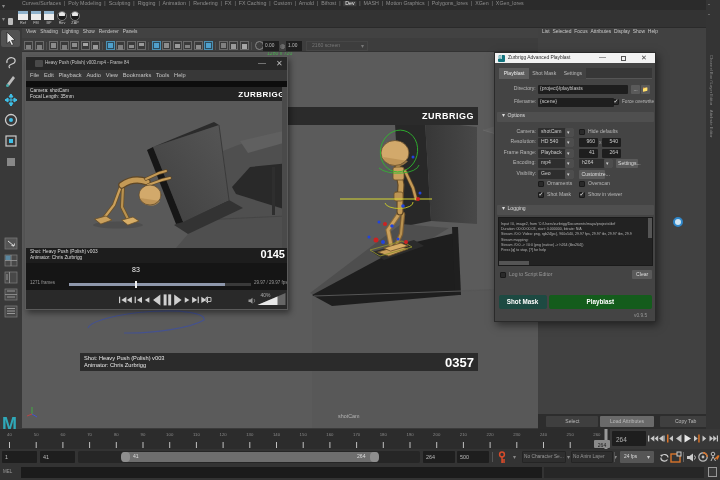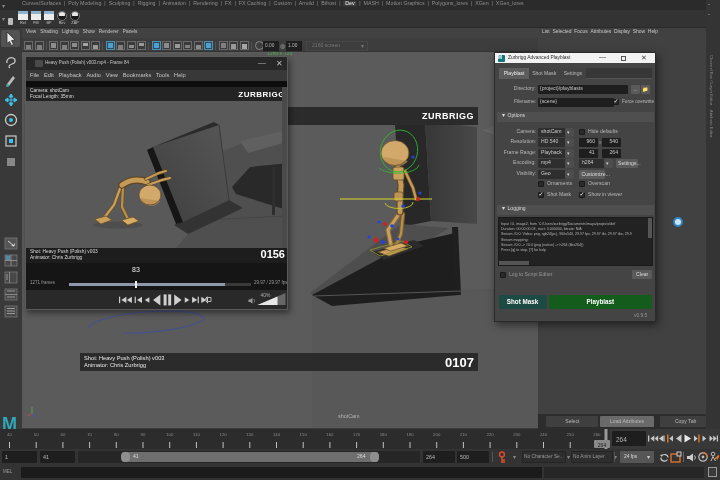--- a/index.html
+++ b/index.html
@@ -208,21 +208,21 @@
 <circle cx="370" cy="174" r="1.8" fill="#2244dd"></circle>
 <circle cx="357" cy="170" r="1.5" fill="#2244dd"></circle>
 <circle cx="384" cy="190" r="2" fill="#cc2222"></circle>
 <circle cx="376" cy="187" r="1.5" fill="#2244dd"></circle>
 </svg>
 <div class="abs" style="left:58px;top:55px;width:398px;height:18px;background:#2b2b2b;"></div>
 <div class="abs t" style="left:382px;top:59px;width:70px;text-align:right;font-size:9px;font-weight:bold;color:#fff;letter-spacing:0.5px;">ZURBRIGG</div>
 <div class="abs" style="left:58px;top:301px;width:398px;height:18px;background:#2b2b2b;"></div>
 <div class="abs t" style="left:62px;top:303px;font-size:6px;color:#e8e8e8;transform:scale(0.95);transform-origin:0 0;">Shot: Heavy Push (Polish) v003</div>
 <div class="abs t" style="left:62px;top:310px;font-size:6px;color:#e8e8e8;transform:scale(0.95);transform-origin:0 0;">Animator: Chris Zurbrigg</div>
-<div class="abs t" style="left:384px;top:303px;width:68px;text-align:right;font-size:13px;font-weight:bold;color:#fff;">0107</div>
+<div class="abs t" style="left:384px;top:303px;width:68px;text-align:right;font-size:13px;font-weight:bold;color:#fff;">0357</div>
 <div class="abs t" style="left:316px;top:361px;font-size:6px;color:#b5b5b5;transform:scale(0.9);transform-origin:0 0;">shotCam</div>
 <svg class="abs" style="left:3px;top:352px;" width="15" height="16" viewBox="0 0 15 16">
 <line x1="7" y1="10" x2="7" y2="3" stroke="#44aa44" stroke-width="1"></line>
 <line x1="7" y1="10" x2="2" y2="12" stroke="#bb4444" stroke-width="1"></line>
 <line x1="7" y1="10" x2="12" y2="13" stroke="#4455cc" stroke-width="1"></line>
 </svg>
 </div>
 <div class="abs" style="left:538px;top:28px;width:168px;height:401px;background:#414141;"></div>
 <div class="abs t" style="left:542px;top:29px;font-size:6px;color:#c8c8c8;transform:scale(0.82);transform-origin:0 0;">List &nbsp;Selected &nbsp;Focus &nbsp;Attributes &nbsp;Display &nbsp;Show &nbsp;Help</div>
 <div class="abs" style="left:673px;top:217px;width:10px;height:10px;border-radius:50%;border:2.5px solid #2f86c8;background:#cfe4f2;"></div>
@@ -292,21 +292,21 @@
 
 <ellipse cx="124" cy="94" rx="11" ry="10" fill="#d2a96b"></ellipse>
 <path d="M114 97 a11 10 0 0 0 20 3" fill="#b88f51" opacity="0.75"></path>
 <ellipse cx="124" cy="94" rx="11" ry="10" fill="none" stroke="#5f4726" stroke-width="0.7"></ellipse>
 </g>
 </svg>
 <div class="abs" style="left:256px;top:30px;width:5px;height:176px;background:#4a4a4a;"></div>
 <div class="abs" style="left:0;top:191px;width:261px;height:15px;background:#1d1d1d;"></div>
 <div class="abs t" style="left:4px;top:192px;font-size:6px;color:#ddd;transform:scale(0.8);transform-origin:0 0;">Shot: Heavy Push (Polish) v003</div>
 <div class="abs t" style="left:4px;top:198px;font-size:6px;color:#ddd;transform:scale(0.8);transform-origin:0 0;">Animator: Chris Zurbrigg</div>
-<div class="abs t" style="left:202px;top:191px;width:57px;text-align:right;font-size:11px;font-weight:bold;color:#fff;">0156</div>
+<div class="abs t" style="left:202px;top:191px;width:57px;text-align:right;font-size:11px;font-weight:bold;color:#fff;">0145</div>
 <div class="abs" style="left:0;top:206px;width:261px;height:46px;background:#151515;"></div>
 <div class="abs t" style="left:100px;top:209px;width:20px;text-align:center;font-size:7px;color:#eee;">83</div>
 <div class="abs" style="left:43px;top:226px;width:182px;height:3px;background:#8e97ab;"></div>
 <div class="abs" style="left:199px;top:226px;width:26px;height:3px;background:#3a3a3a;"></div>
 <div class="abs" style="left:109px;top:224px;width:2px;height:7px;background:#eee;"></div>
 <div class="abs t" style="left:4px;top:223px;font-size:6px;color:#999;transform:scale(0.75);transform-origin:0 0;">1271 frames</div>
 <div class="abs t" style="left:228px;top:223px;font-size:6px;color:#999;transform:scale(0.75);transform-origin:0 0;">29.97 / 29.97 fps</div>
 <div class="abs" style="left:0;top:233px;width:261px;height:19px;background:#292929;"></div>
 <svg class="abs" style="left:93px;top:236px;" width="92" height="13.8" viewBox="0 0 100 15">
 <g fill="#cfcfcf">

